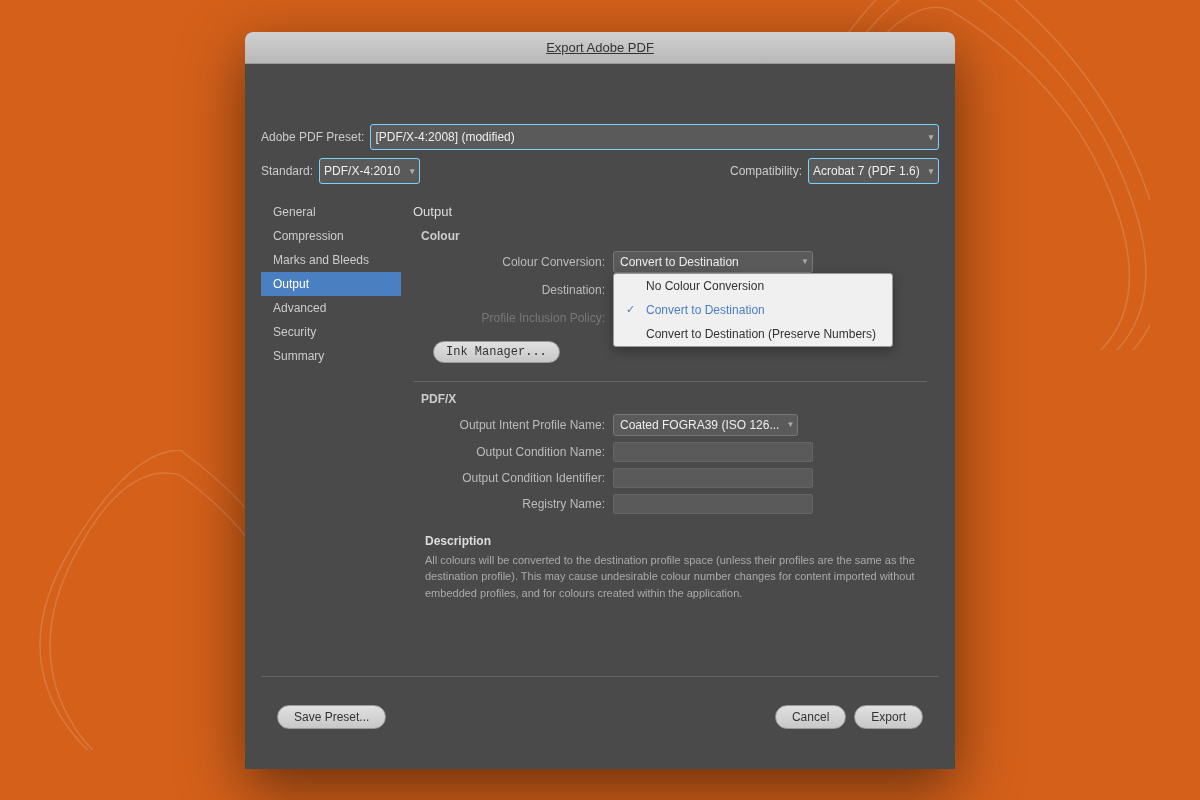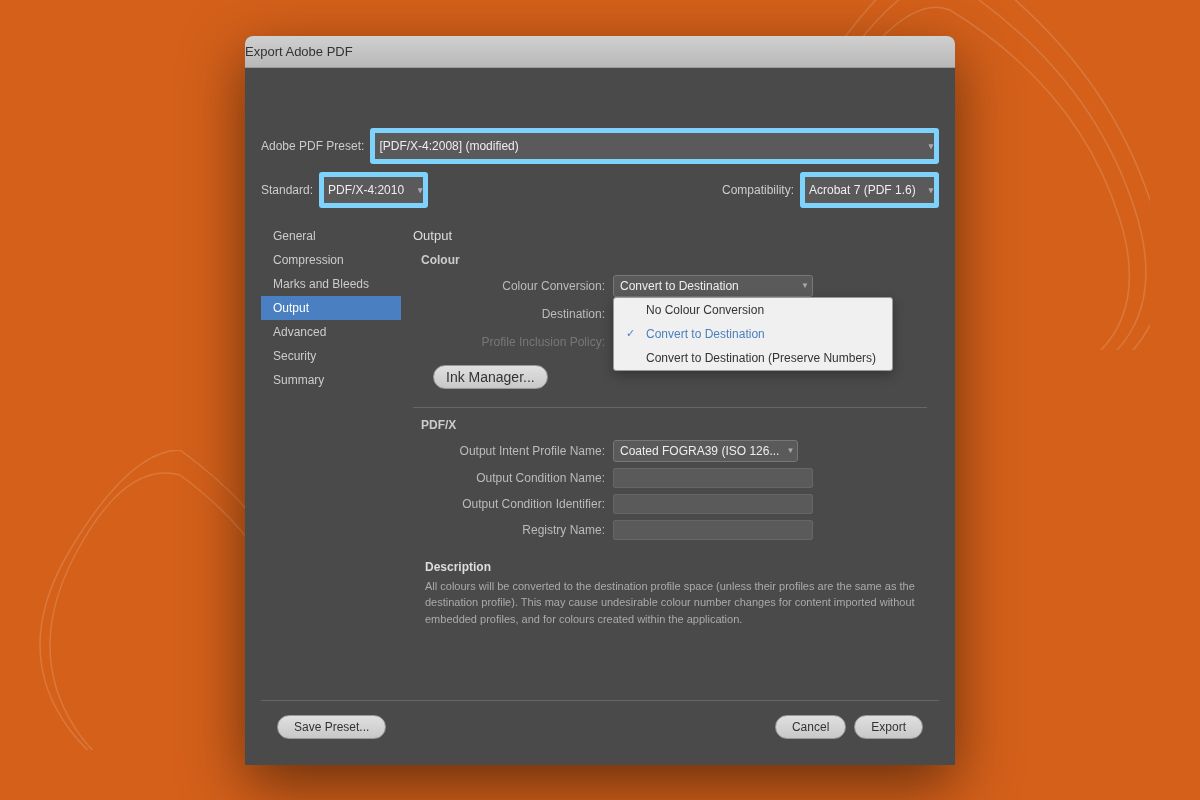--- a/index.html
+++ b/index.html
@@ -30,24 +30,26 @@
       background: #4a4a4a;
       border-radius: 8px;
       box-shadow: 0 20px 60px rgba(0,0,0,0.5);
       overflow: visible;
       position: relative;
     }
     .dialog-titlebar {
       background: linear-gradient(to bottom, #d0d0d0, #b8b8b8);
       border-radius: 8px 8px 0 0;
       padding: 8px 0;
+      text-align: center;
       font-size: 13px;
       font-weight: 500;
       color: #333;
       border-bottom: 1px solid #999;
+      text-decoration: underline;
     }
     .dialog-body {
       padding: 12px 16px;
       background: #4a4a4a;
       margin-top: 48px;
     }
     .top-bar {
       display: flex;
       align-items: center;
       margin-bottom: 8px;
@@ -68,25 +70,25 @@
       color: #aaa;
       position: absolute;
       right: 4px;
       top: 50%;
       transform: translateY(-50%);
       pointer-events: none;
     }
     .select-wrapper select {
       background: #5a5a5a;
       color: #eee;
-      border: 5px solid #7dd3fc;
+      border: 1px solid #7dd3fc;
       border-radius: 3px;
       padding: 2px 18px 2px 4px;
       font-size: 12px;
-      height: 36px;
+      height: 26px;
       -webkit-appearance: none;
       appearance: none;
       cursor: pointer;
     }
     .second-bar {
       display: flex;
       align-items: center;
       gap: 11px;
       margin-bottom: 12px;
     }
@@ -204,23 +206,24 @@
       font-size: 12px;
       height: 20px;
       width: 200px;
     }
     .ink-manager-btn {
       background: linear-gradient(to bottom, #e0e0e0, #c8c8c8);
       color: #333;
       border: 1px solid #999;
       border-radius: 12px;
       padding: 3px 12px;
-      font-size: 14px;
+      font-size: 12px;
       cursor: pointer;
       margin-left: 20px;
+      font-family: Liberation Mono, monospace;
     }
     .divider {
       height: 1px;
       background: #666;
       margin: 10px 0;
     }
     .description-box {
       background: #4a4a4a;
       padding: 8px 12px;
       margin-top: 8px;
@@ -233,21 +236,21 @@
     }
     .description-text {
       color: #aaa;
       font-size: 11px;
       line-height: 1.5;
     }
     .bottom-bar {
       display: flex;
       justify-content: space-between;
       align-items: center;
-      padding: 14px 16px;
+      padding: 28px 16px;
       background: #4a4a4a;
       border-top: 1px solid #666;
       border-radius: 0 0 8px 8px;
     }
     .action-btn {
       background: linear-gradient(to bottom, #e0e0e0, #c8c8c8);
       color: #333;
       border: 1px solid #999;
       border-radius: 12px;
       padding: 4px 16px;

